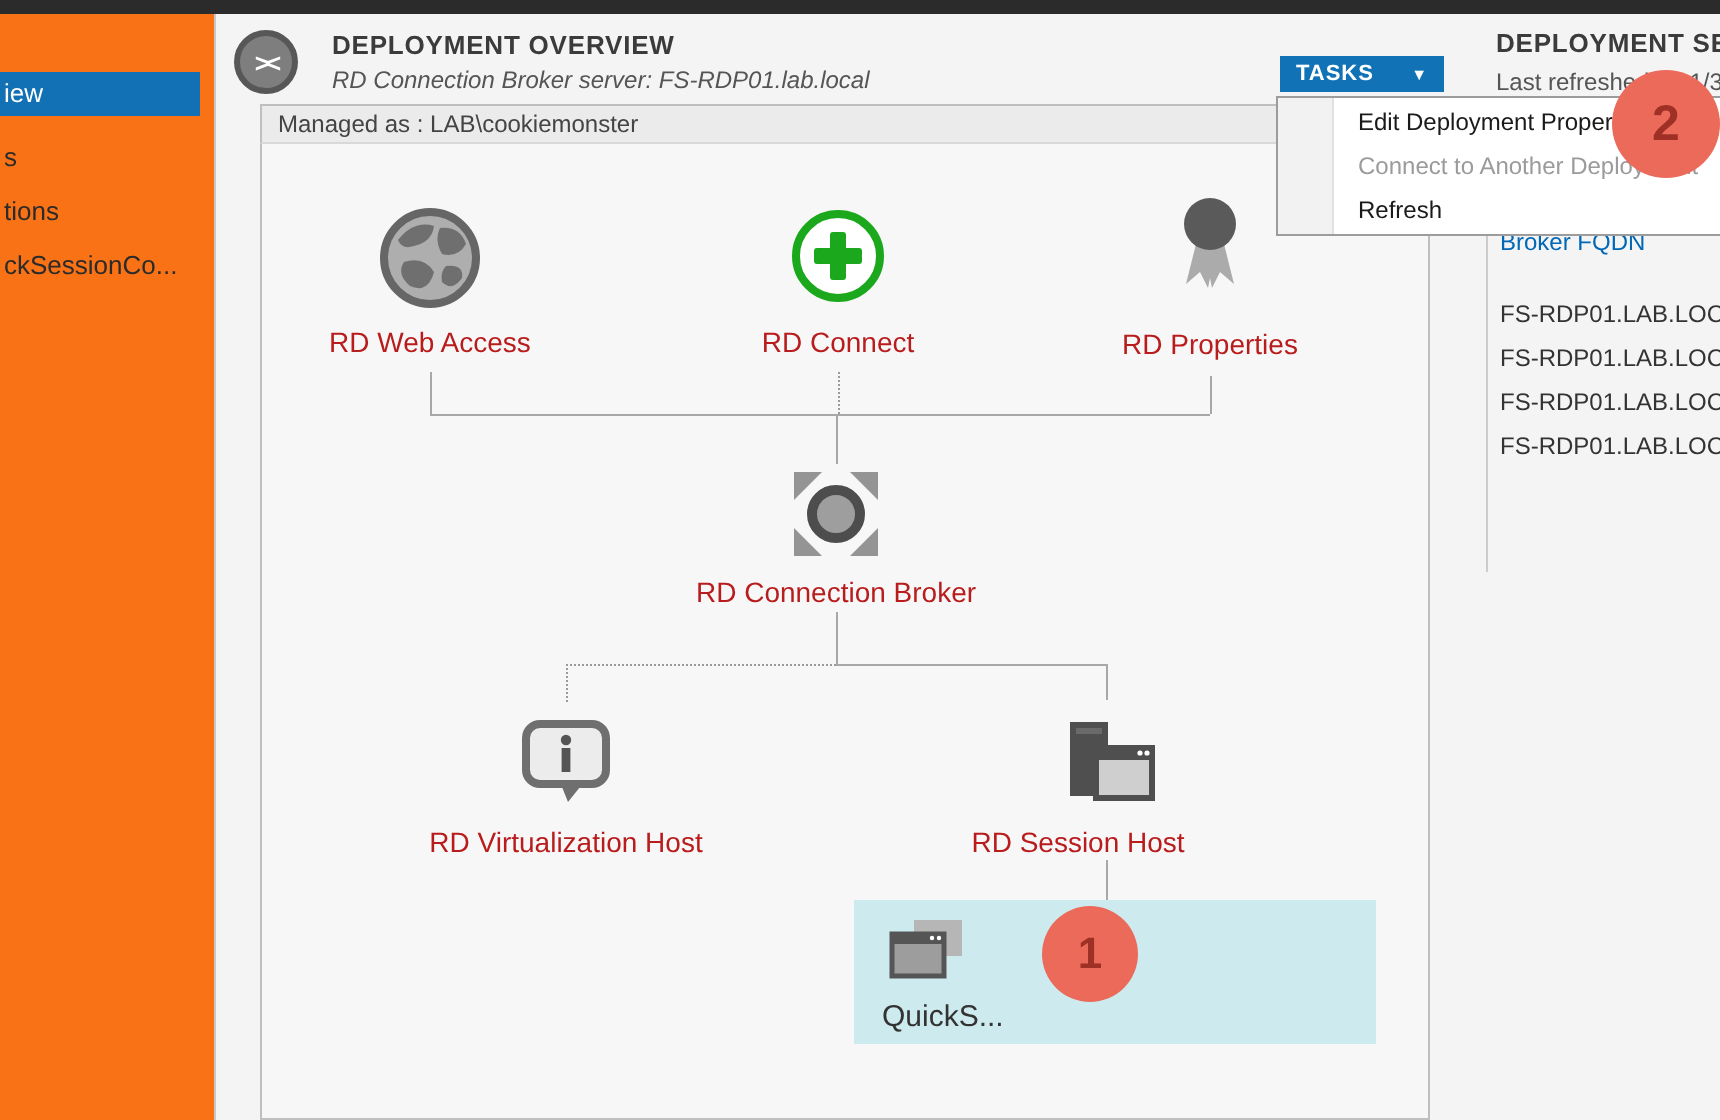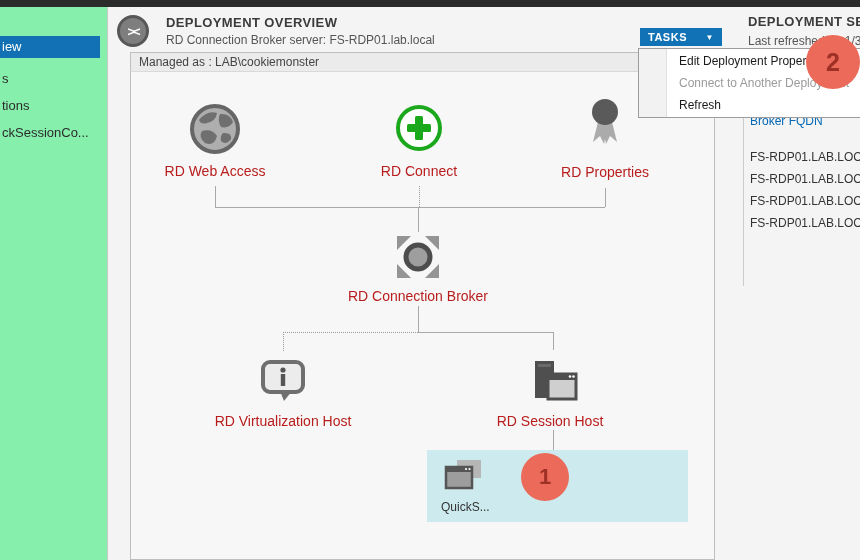--- a/index.html
+++ b/index.html
@@ -7,32 +7,32 @@
   body {
     position:relative;
     font-family:"Liberation Sans","DejaVu Sans",sans-serif;
     background:#f4f4f4;
     color:#3a3a3a;
   }
   .abs { position:absolute; }
   
   .topbar { left:0; top:0; width:860px; height:7px; background:#2b2b2b; }
   
-  .sidebar { left:0; top:7px; width:107px; height:553px; background:#86efac; }
+  .sidebar { left:0; top:7px; width:107px; height:553px; background:#f97316; }
   .side-sep { left:107px; top:7px; width:1px; height:553px; background:#c8c8c8; }
   .side-item { position:absolute; left:0; width:107px; height:20px; line-height:20px;
                font-size:13px; color:#2b2b2b; padding-left:2px; white-space:nowrap; overflow:hidden; }
   .side-item.selected { background:#1271b5; color:#ffffff; width:100px; height:22px; line-height:22px; }
   
   .hdr-icon { left:117px; top:15px; width:32px; height:32px; border-radius:50%;
               background:#7e7e7e; border:3px solid #575757; color:#ffffff;
               display:flex; align-items:center; justify-content:center;
               font-size:13px; font-weight:bold; letter-spacing:-2px; }
   .hdr-title { left:166px; top:15px; font-size:13px; font-weight:bold; letter-spacing:.4px; color:#3b3b3b; }
-  .hdr-sub   { left:166px; top:33px; font-size:12px; color:#555; }
+  .hdr-sub   { left:166px; top:33px; font-size:12px; color:#555;font-style:italic; }
   
   .tasks-btn { left:640px; top:28px; width:82px; height:18px; background:#1173b6; color:#fff;
                display:flex; align-items:center; justify-content:space-between;
                padding:0 8px; font-size:11px; font-weight:bold; letter-spacing:.5px; cursor:default; }
   .tasks-btn .tri { font-size:8px; }
   
   .menu { left:638px; top:48px; width:250px; height:70px; background:#ffffff;
           border:1px solid #9c9c9c; z-index:50; }
   .menu-gutter { position:absolute; left:0; top:0; width:28px; height:100%;
                  background:#f2f2f2; border-right:1px solid #e0e0e0; }
@@ -54,21 +54,21 @@
              border:1px solid #bfbfbf; border-bottom:1px solid #d9d9d9;
              font-size:12px; color:#444; line-height:18px; padding-left:8px; }
   .node-label { position:absolute; text-align:center; font-size:14px; color:#b91c1c; }
   
   .hline-solid  { position:absolute; border-top:1px solid #a8a8a8; height:0; }
   .hline-dotted { position:absolute; border-top:1px dotted #9a9a9a; height:0; }
   .vline-solid  { position:absolute; border-left:1px solid #a8a8a8; width:0; }
   .vline-dotted { position:absolute; border-left:1px dotted #9a9a9a; width:0; }
   
   .hl-box { left:427px; top:450px; width:261px; height:72px; background:#cdeaee; }
-  .quick-label { left:441px; top:500px; font-size:12px; color:#333; }
+  .quick-label { left:441px; top:500px; font-size:15px; color:#333; }
   
   .badge { border-radius:50%; background:#eb6a59; color:#9e3025; font-weight:bold;
            display:flex; align-items:center; justify-content:center; }
   .badge-1 { left:521px; top:453px; width:48px; height:48px; font-size:22px; z-index:40; }
   .badge-2 { left:806px; top:35px; width:54px; height:54px; font-size:25px; z-index:60; }
 </style>
 </head>
 <body>
 
 <div class="abs topbar"></div>
@@ -157,21 +157,21 @@
 <span class="abs" style="left:527px; top:358px;">
   <svg width="52" height="48" viewBox="0 0 52 48">
     <rect x="8" y="3" width="19" height="37" fill="#4f4f4f"></rect>
     <rect x="11" y="6" width="13" height="3" fill="#6a6a6a"></rect>
     <rect x="21" y="16" width="28" height="25" fill="#cfcfcf" stroke="#4f4f4f" stroke-width="3"></rect>
     <rect x="21" y="15" width="28" height="7" fill="#4f4f4f"></rect>
     <circle cx="43" cy="18.5" r="1.3" fill="#ffffff"></circle>
     <circle cx="46.5" cy="18.5" r="1.3" fill="#ffffff"></circle>
   </svg>
 </span>
-<div class="node-label" style="left:470px; top:413px; width:160px;">RD Session Host</div>
+<div class="node-label" style="left:459px; top:413px; width:160px;">RD Session Host</div>
 
 <div class="abs hl-box"></div>
 <span class="abs" style="left:443px; top:458px; z-index:10;">
   <svg width="42" height="38" viewBox="0 0 42 38">
     <rect x="14" y="2" width="24" height="18" fill="#b6b6b6"></rect>
     <rect x="3" y="9" width="26" height="21" fill="#9d9d9d" stroke="#555555" stroke-width="2.5"></rect>
     <rect x="3" y="8" width="26" height="6" fill="#555555"></rect>
     <circle cx="23" cy="11" r="1.1" fill="#ffffff"></circle>
     <circle cx="26.5" cy="11" r="1.1" fill="#ffffff"></circle>
   </svg>

